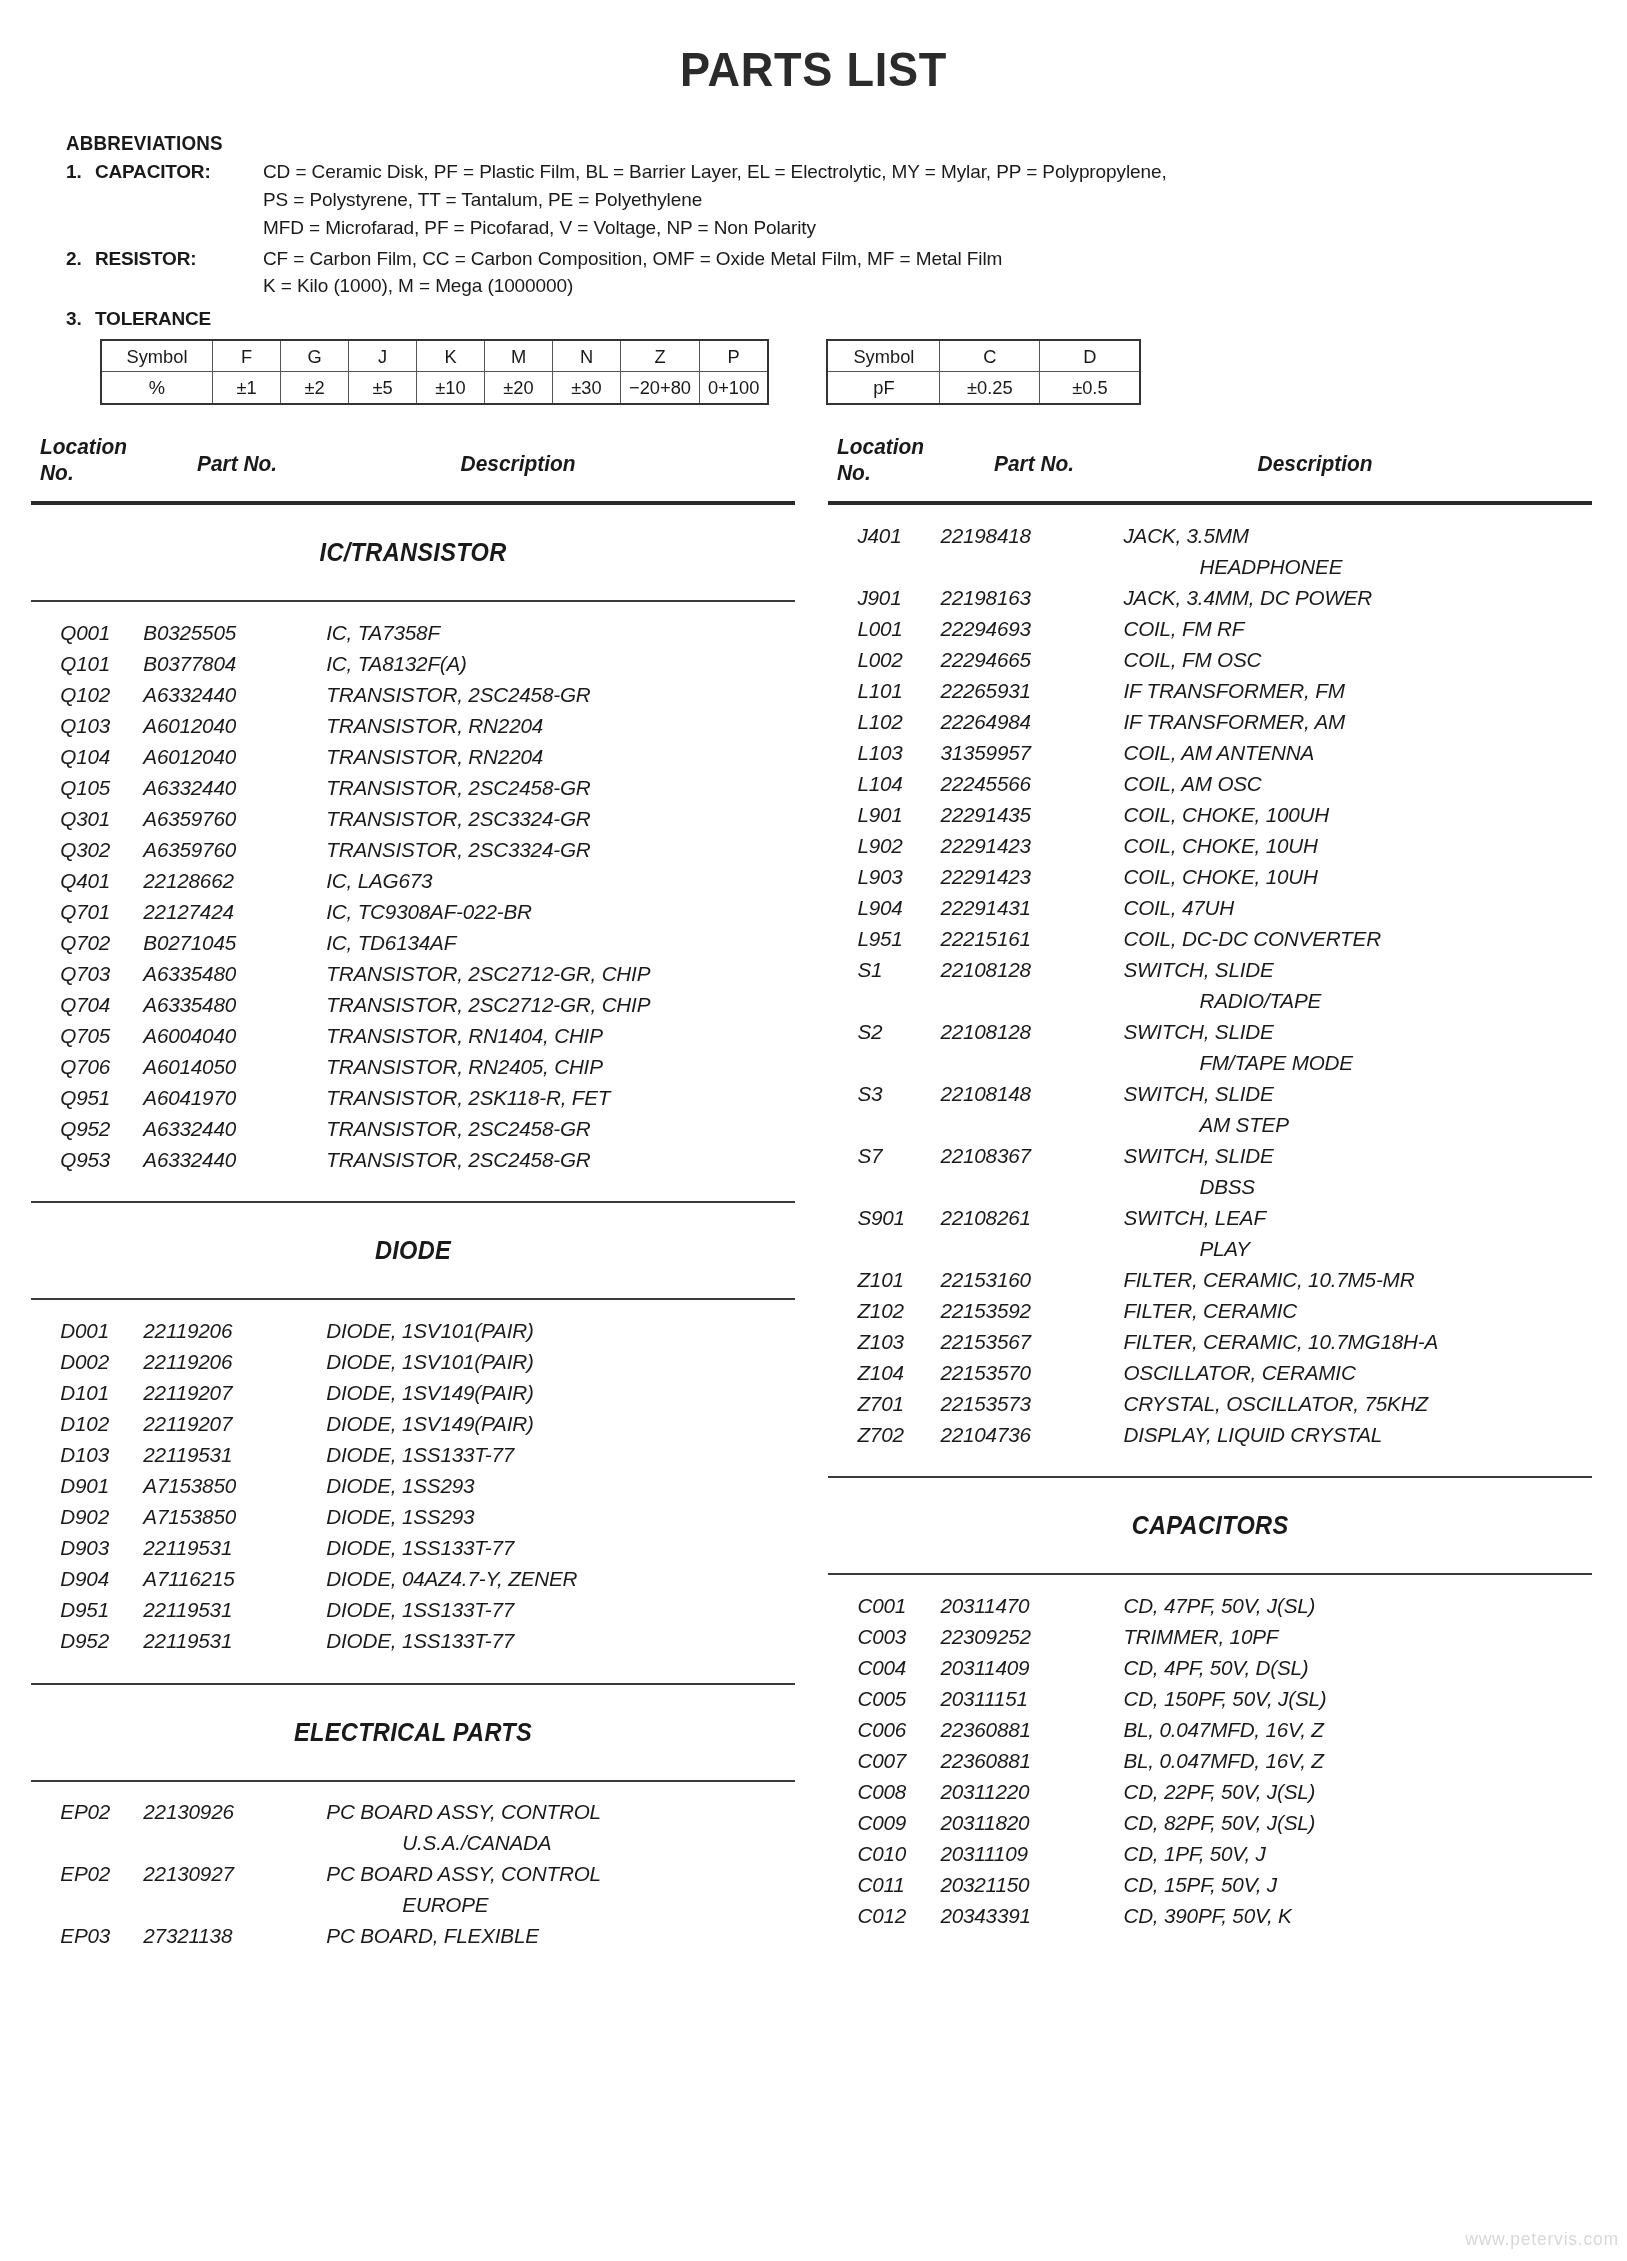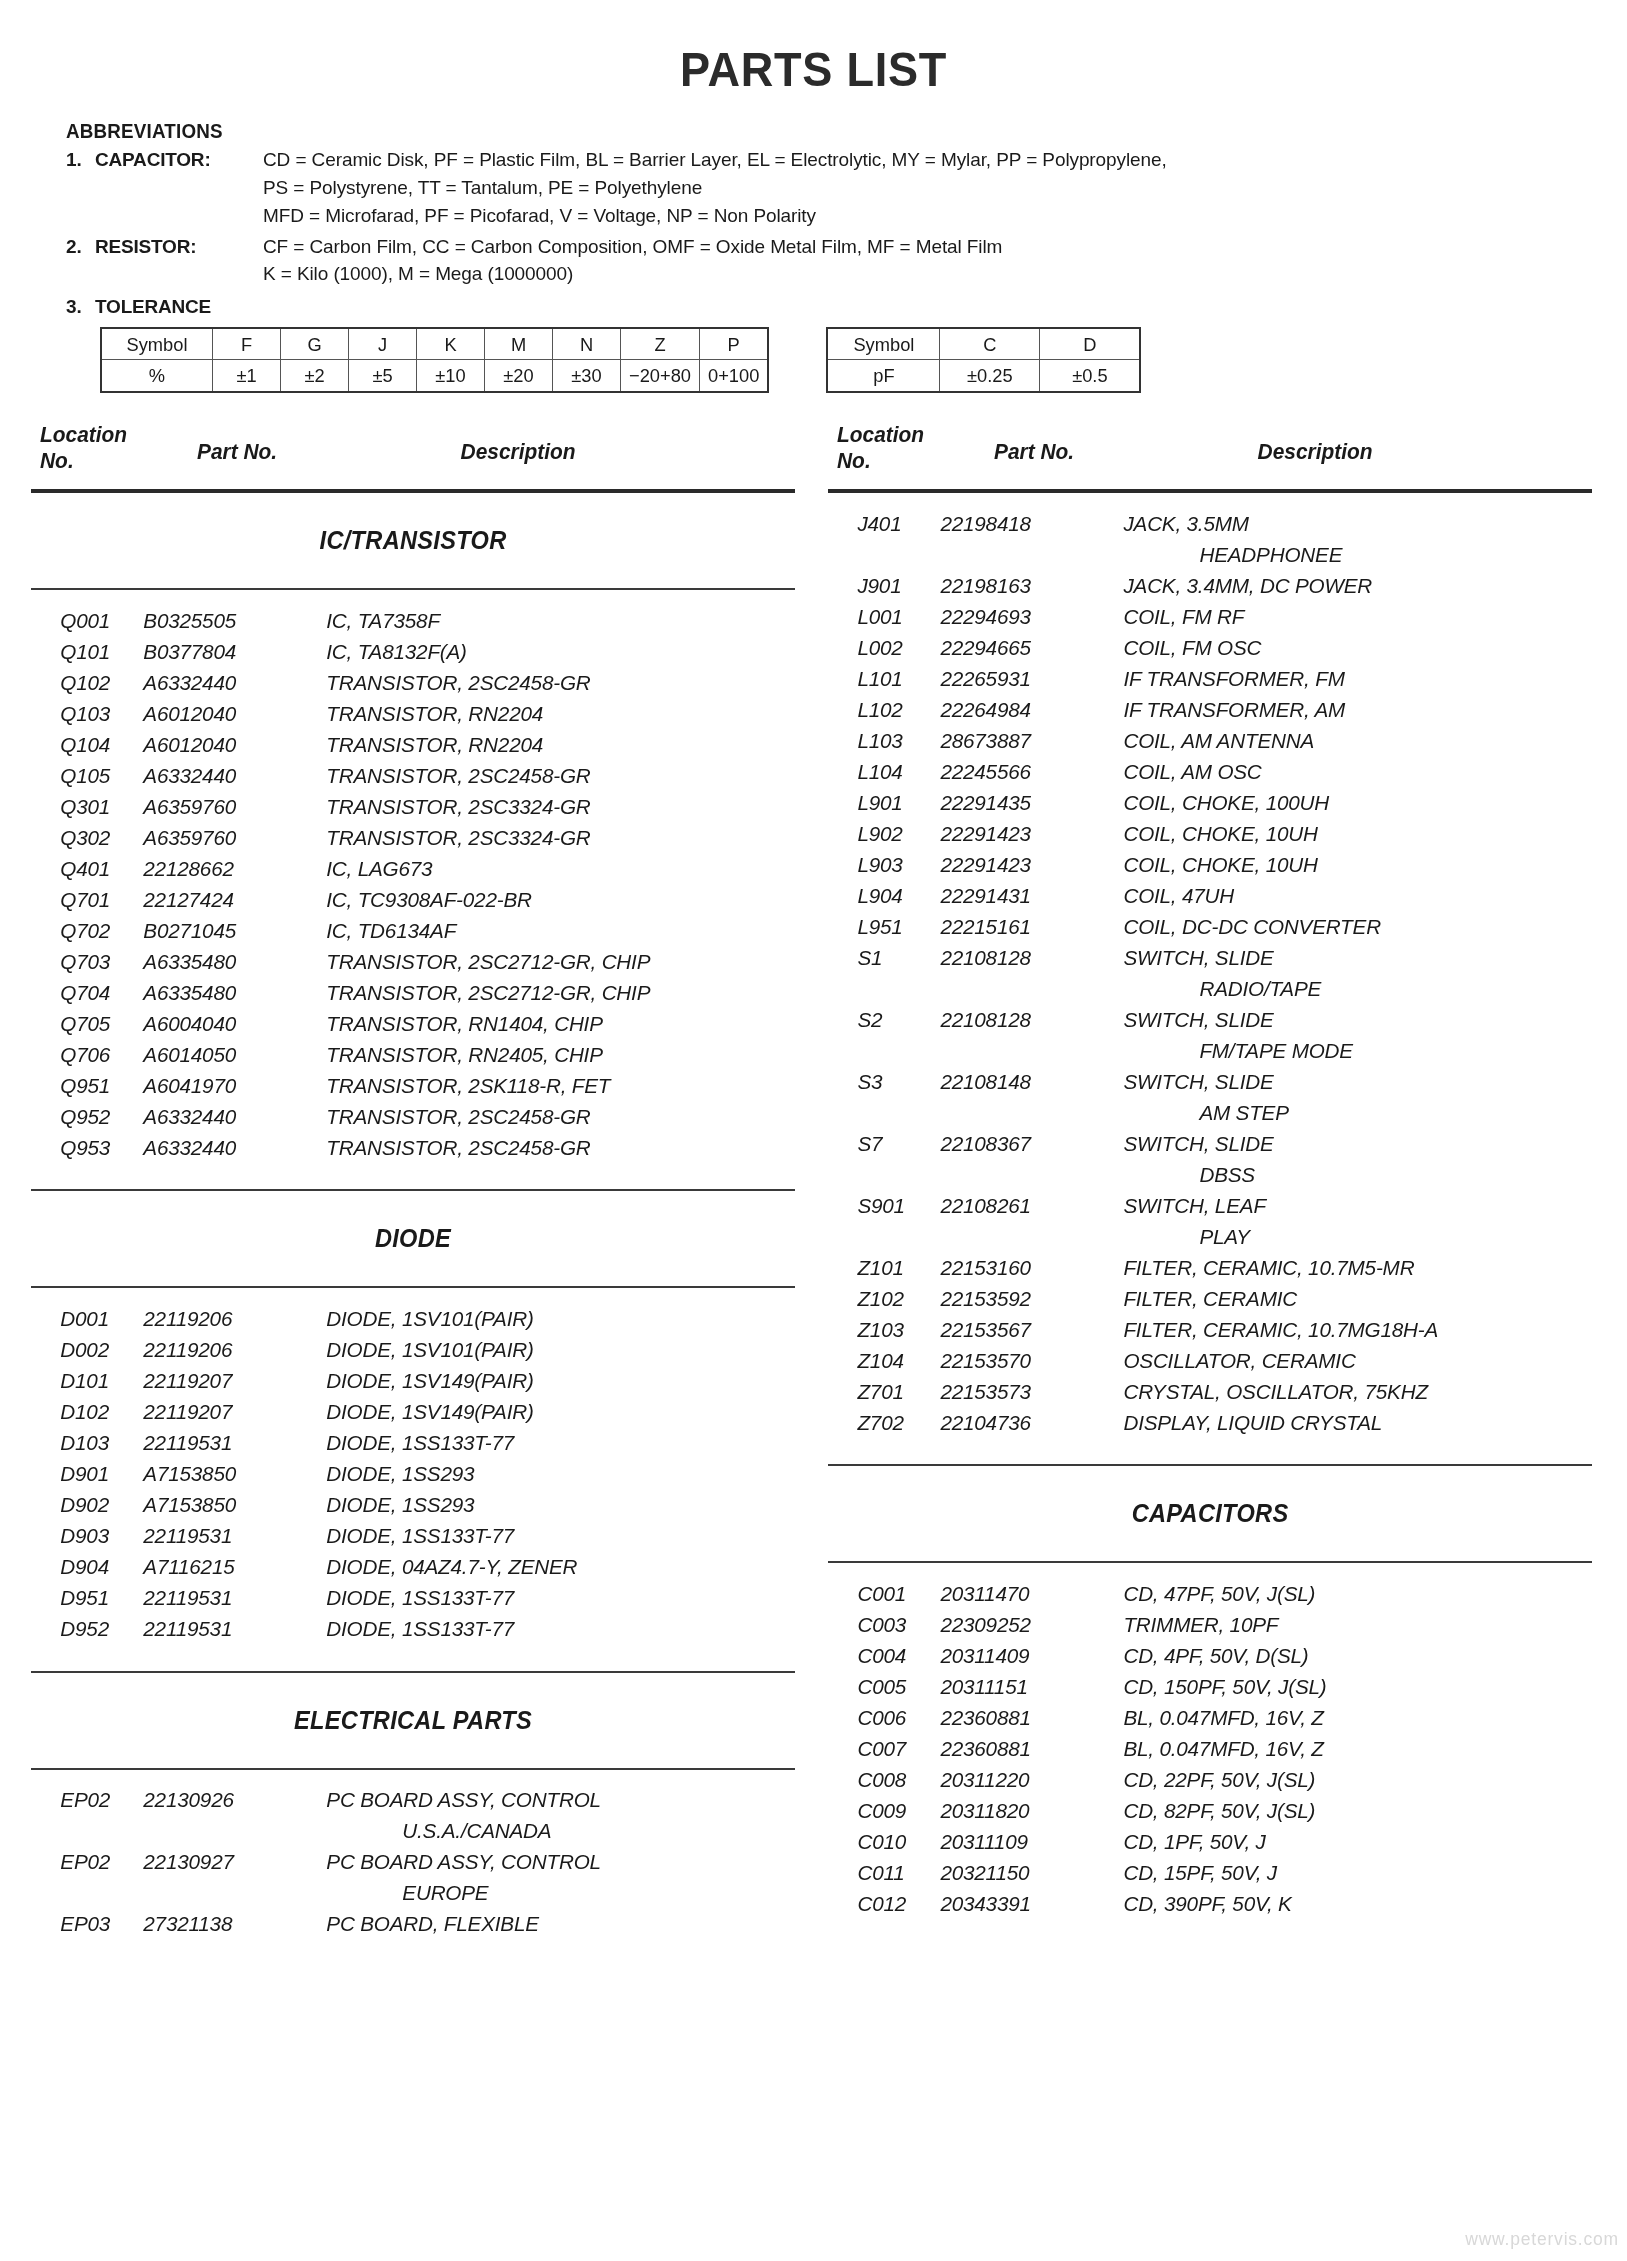--- a/index.html
+++ b/index.html
@@ -33,21 +33,21 @@
     padding-top: 24px;
     padding-bottom: 4.8px;
     color: #2b2b2b;
     font-stretch: condensed;
     transform: scaleX(0.92);
   }
   .title-wrap { position: relative; }
 
   
   .abbrev {
-    margin: 19px 0 0 49px;
+    margin: 31px 0 0 49px;
     font-size: 18.3px;
     line-height: 1.0;
   }
   .abbrev-heading {
     font-weight: bold;
     font-size: 20px;
     letter-spacing: 0.2px;
     margin-bottom: 9.5px;
     transform: scaleX(0.94);
     transform-origin: left;
@@ -526,21 +526,21 @@
               <div class="r-part">22265931</div>
               <div class="r-desc">IF TRANSFORMER, FM</div>
             </div>
             <div class="row">
               <div class="r-loc">L102</div>
               <div class="r-part">22264984</div>
               <div class="r-desc">IF TRANSFORMER, AM</div>
             </div>
             <div class="row">
               <div class="r-loc">L103</div>
-              <div class="r-part">28673887</div>
+              <div class="r-part">31359957</div>
               <div class="r-desc">COIL, AM ANTENNA</div>
             </div>
             <div class="row">
               <div class="r-loc">L104</div>
               <div class="r-part">22245566</div>
               <div class="r-desc">COIL, AM OSC</div>
             </div>
             <div class="row">
               <div class="r-loc">L901</div>
               <div class="r-part">22291435</div>

